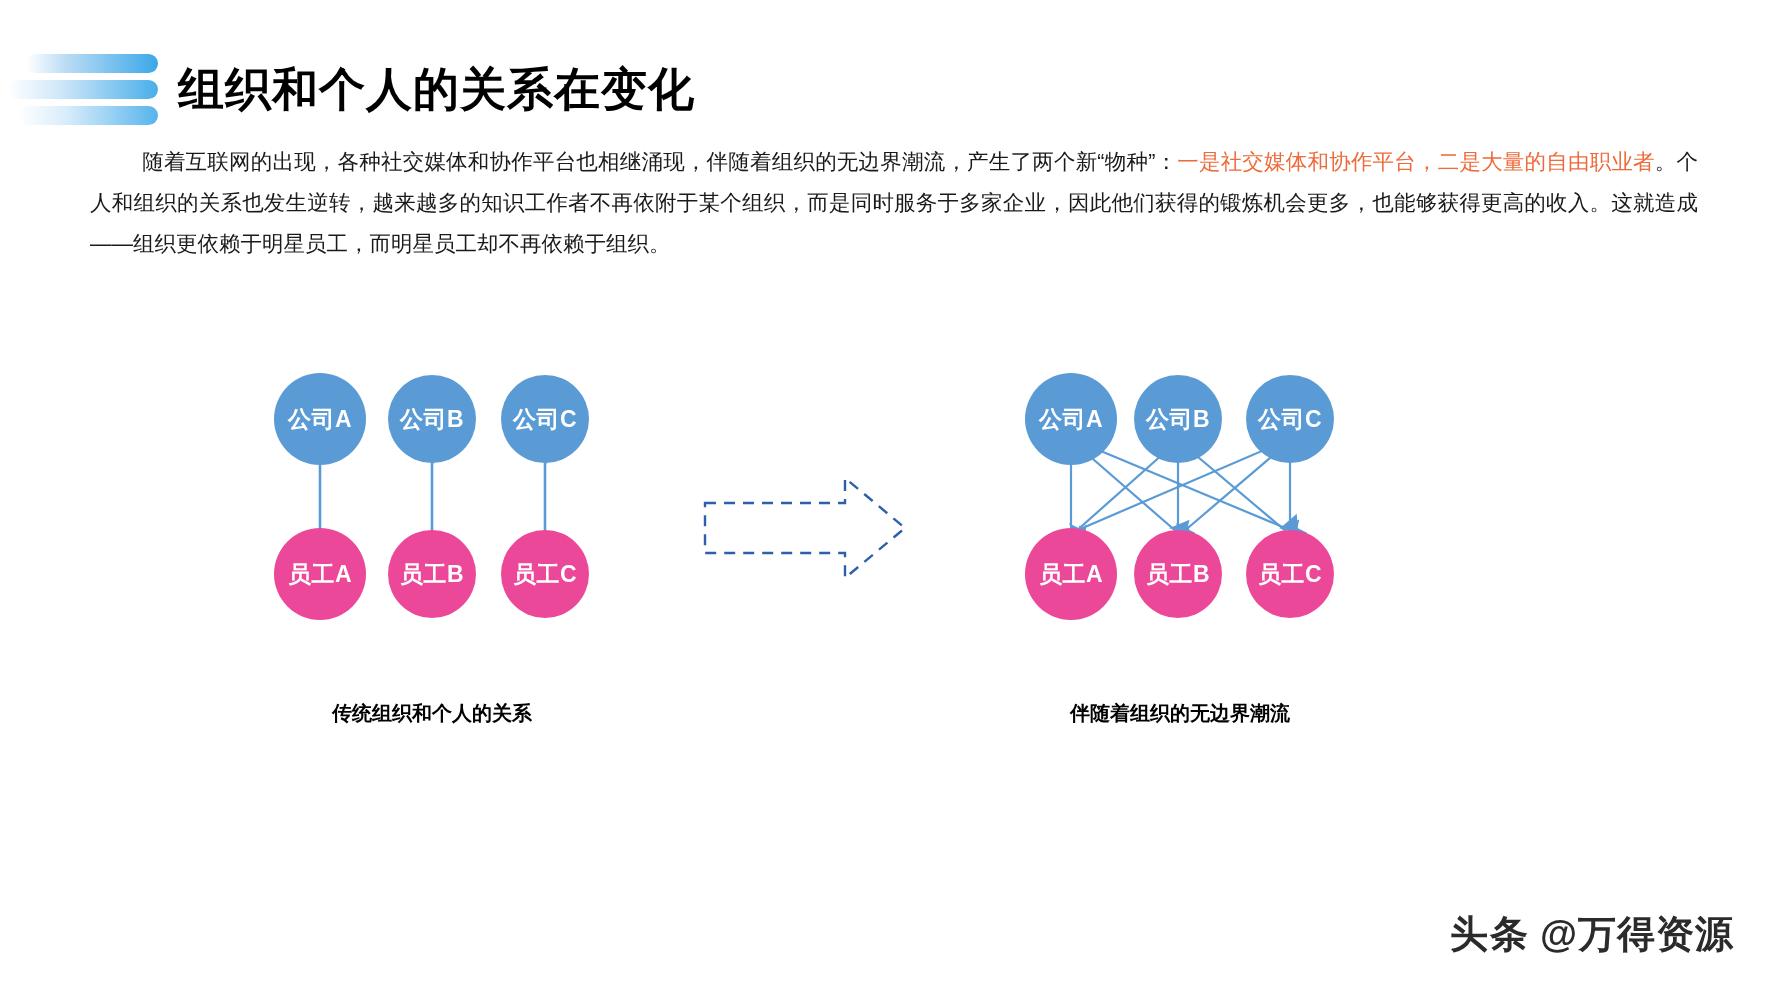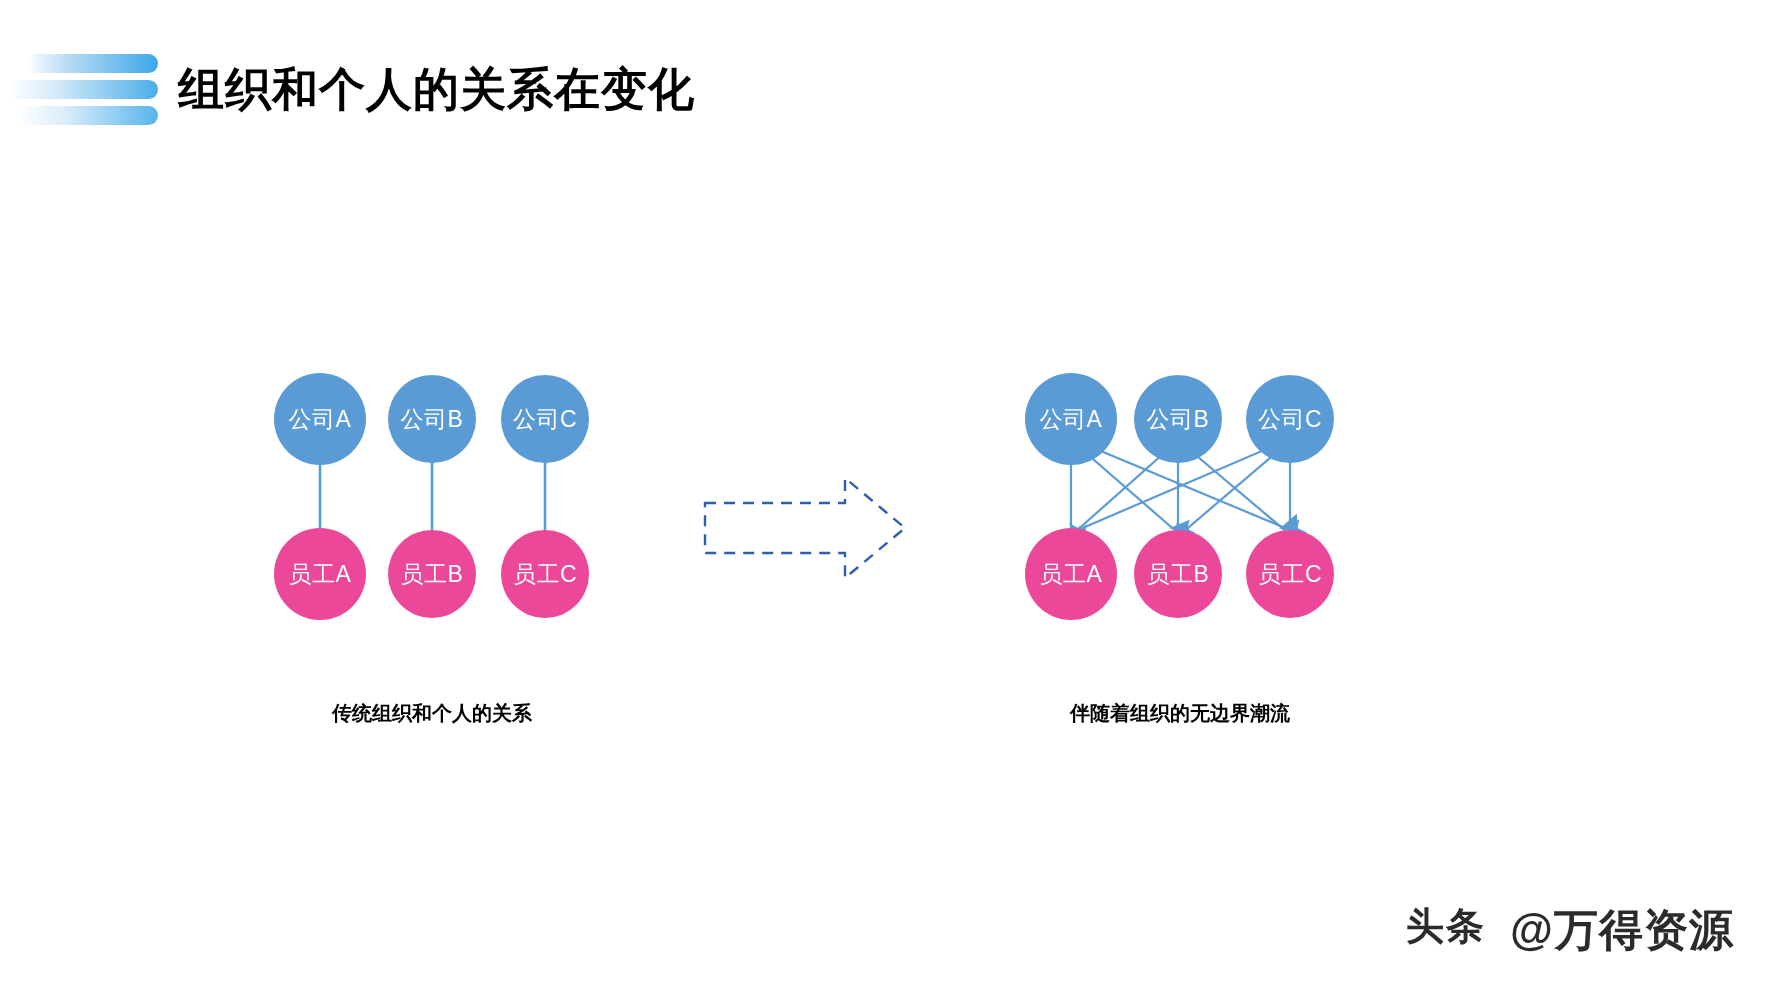--- a/index.html
+++ b/index.html
@@ -29,48 +29,49 @@
     font-size:21.5px;line-height:41px;color:#1a1a1a;text-align:justify;
     text-justify:inter-ideograph;}
   .para .indent{display:inline-block;width:52px;}
   .hl{color:#ED6A3A;}
 
   
   .diagram{position:absolute;left:0;top:330px;width:1778px;height:440px;}
   svg.net{position:absolute;left:0;top:0;width:1778px;height:440px;}
 
   .node{position:absolute;border-radius:50%;display:flex;align-items:center;
-    justify-content:center;color:#ffffff;font-weight:400;
+    justify-content:center;color:#ffffff;font-weight:700;
     font-size:23px;letter-spacing:.5px;text-align:center;}
   .node.company{background:#5B9BD5;}
   .node.employee{background:#ec4899;}
 
   .caption{position:absolute;font-size:20px;font-weight:700;color:#000000;
     text-align:center;white-space:nowrap;}
 
   
   .watermark{position:absolute;right:44px;bottom:40px;display:flex;
-    align-items:flex-start;gap:24px;color:#2b2b2b;}
+    align-items:center;gap:10px;color:#2b2b2b;}
   .wm-mark{font-size:38px;font-weight:700;letter-spacing:2px;}
-  .wm-text{font-size:44px;font-weight:700;letter-spacing:1px;}
+  .wm-text{font-size:38px;font-weight:700;letter-spacing:1px;}
 </style>
 </head>
 <body>
 
 <div class="slide">
 
   <div class="header">
     <div class="deco">
       <i class="b1"></i>
         <i class="b2"></i>
         <i class="b3"></i>
     </div>
     <div class="title">组织和个人的关系在变化</div>
   </div>
 
+  <div class="para"><span class="indent"></span><span>随着互联网的出现，各种社交媒体和协作平台也相继涌现，伴随着组织的无边界潮流，产生了两个新“物种”：</span><span class="hl">一是社交媒体和协作平台，二是大量的自由职业者</span><span>。个人和组织的关系也发生逆转，越来越多的知识工作者不再依附于某个组织，而是同时服务于多家企业，因此他们获得的锻炼机会更多，也能够获得更高的收入。这就造成——组织更依赖于明星员工，而明星员工却不再依赖于组织。</span></div>
 
   <div class="diagram">
 
     <svg class="net" viewBox="0 0 1778 440">
       <defs>
         <marker id="arrUp" markerWidth="9" markerHeight="9" refX="4.5" refY="8" orient="auto" markerUnits="strokeWidth">
           <path d="M4.5,0 L9,9 L4.5,6.6 L0,9 Z" fill="#5B9BD5"></path>
         </marker>
         <marker id="arrDown" markerWidth="9" markerHeight="9" refX="4.5" refY="8" orient="auto" markerUnits="strokeWidth">
           <path d="M4.5,0 L9,9 L4.5,6.6 L0,9 Z" fill="#5B9BD5"></path>

